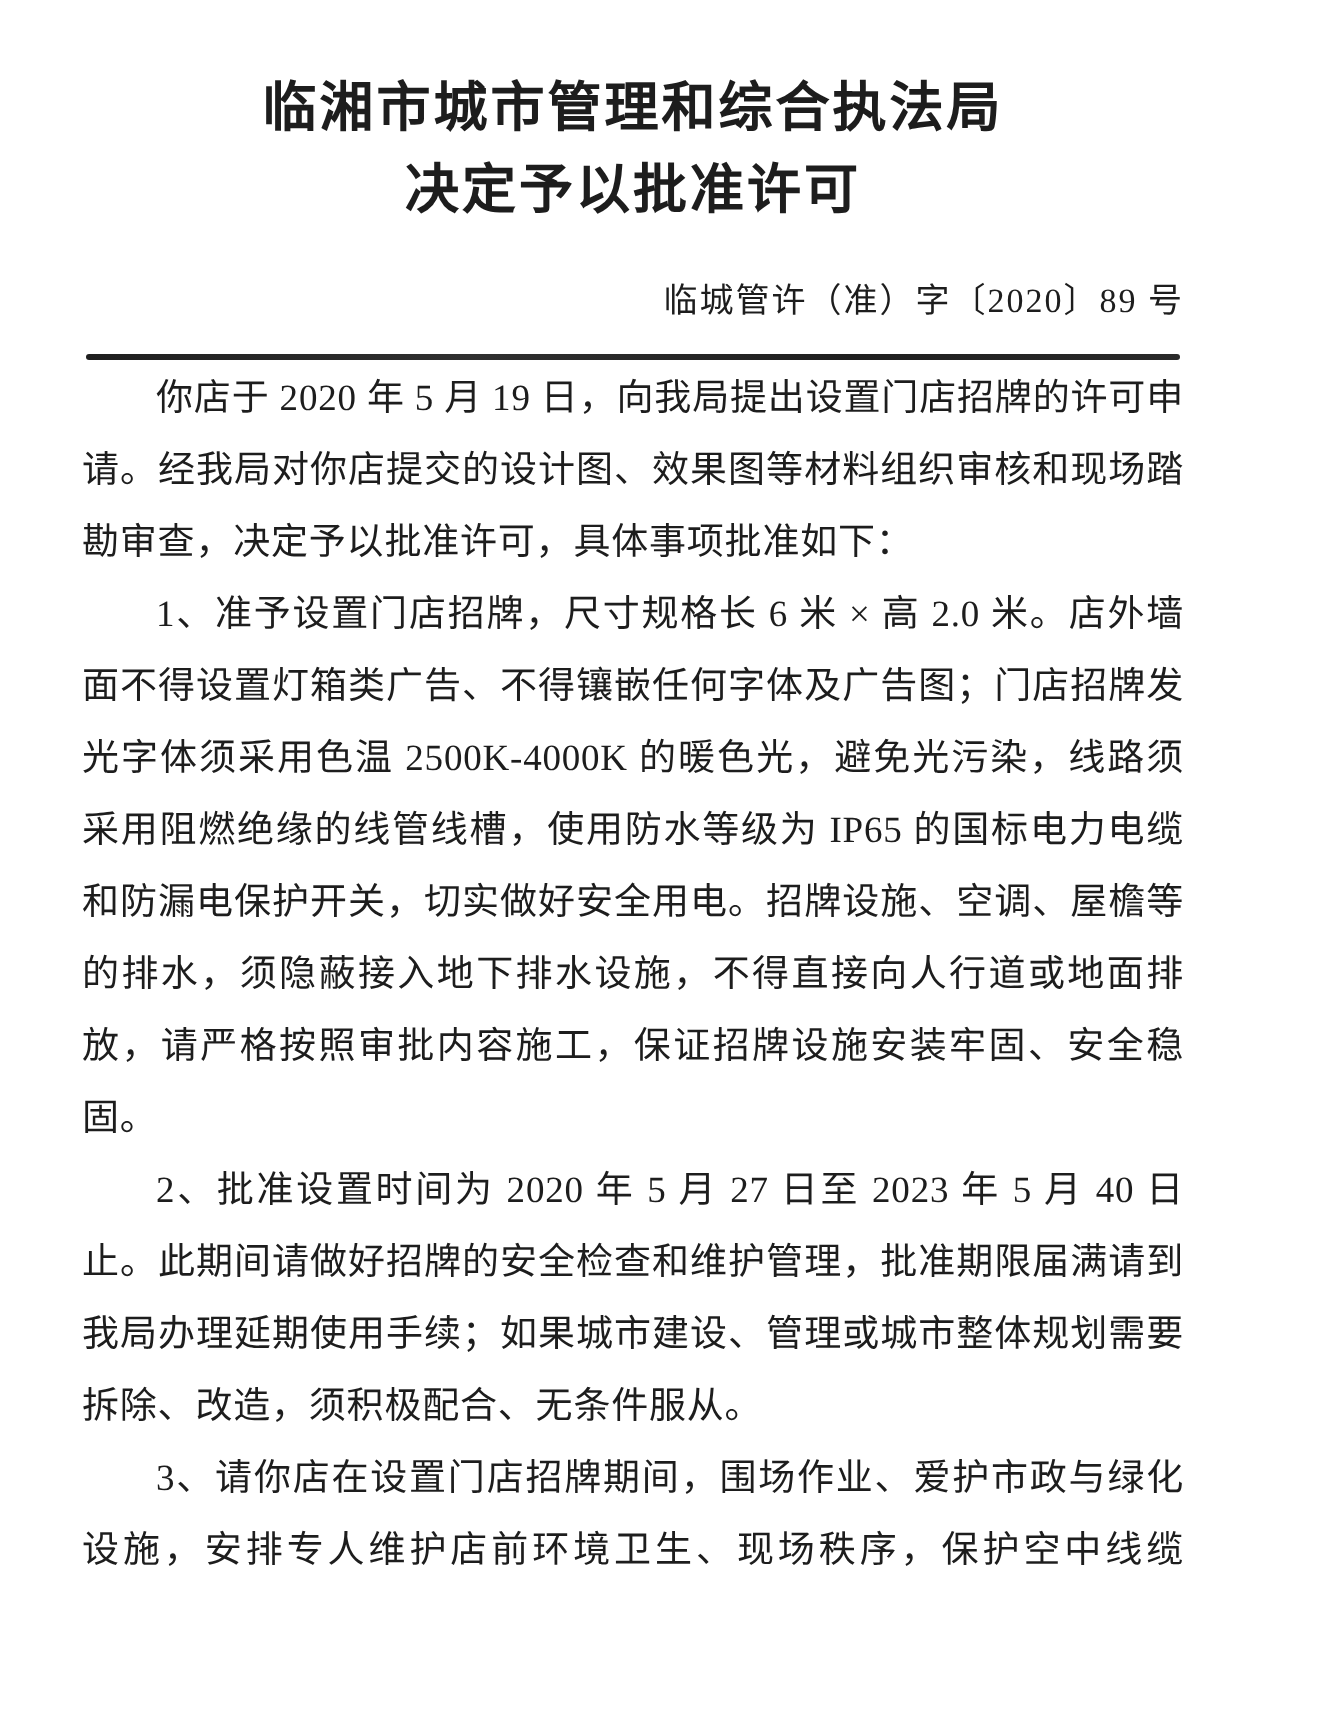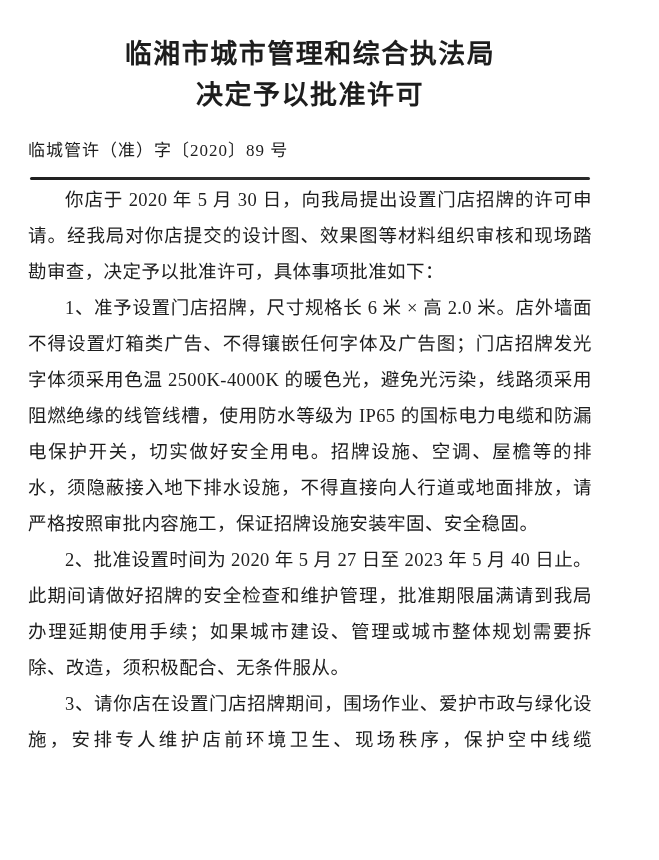--- a/index.html
+++ b/index.html
@@ -11,36 +11,36 @@
   html,body{margin:0;padding:0;}
   body{
     width:659px;height:860px;overflow:hidden;
     background:var(--paper);color:var(--text);
     font-family:"Liberation Serif","DejaVu Serif",serif;
     -webkit-font-smoothing:antialiased;
   }
   .page{
     box-sizing:border-box;
     width:659px;height:860px;
-    padding:34px 67px 0 28px;
+    padding:34px 67px 0 41px;
     background:var(--paper);
   }
   
   .doc-title{
     margin:0;
     text-align:center;
     font-size:27px;
     line-height:41px;
     font-weight:bold;
     letter-spacing:1.5px;
   }
   .title-line{display:block;}
   .doc-number{
     margin-top:23px;
-    text-align:left;
+    text-align:right;
     font-size:17px;
     letter-spacing:1px;
     line-height:24px;
   }
   .rule{
     height:3px;
     margin:14px 2px 0 2px;
     background:linear-gradient(90deg,var(--rule) 0%,#303030 35%,var(--rule) 70%,#2a2a2a 100%);
     border-radius:2px;
   }
@@ -68,21 +68,21 @@
       <span class="title-line">决定予以批准许可</span>
     </h1>
 
     <div class="doc-number">临城管许（准）字〔2020〕89 号</div>
 
     <div class="rule"></div>
   </header>
 
   <main class="doc-body">
 
-    <p class="para">你店于 2020 年 5 月 30 日，向我局提出设置门店招牌的许可申请。经我局对你店提交的设计图、效果图等材料组织审核和现场踏勘审查，决定予以批准许可，具体事项批准如下：</p>
+    <p class="para">你店于 2020 年 5 月 19 日，向我局提出设置门店招牌的许可申请。经我局对你店提交的设计图、效果图等材料组织审核和现场踏勘审查，决定予以批准许可，具体事项批准如下：</p>
 
     <p class="para">1、准予设置门店招牌，尺寸规格长 6 米 × 高 2.0 米。店外墙面不得设置灯箱类广告、不得镶嵌任何字体及广告图；门店招牌发光字体须采用色温 2500K-4000K 的暖色光，避免光污染，线路须采用阻燃绝缘的线管线槽，使用防水等级为 IP65 的国标电力电缆和防漏电保护开关，切实做好安全用电。招牌设施、空调、屋檐等的排水，须隐蔽接入地下排水设施，不得直接向人行道或地面排放，请严格按照审批内容施工，保证招牌设施安装牢固、安全稳固。</p>
 
     <p class="para">2、批准设置时间为 2020 年 5 月 27 日至 2023 年 5 月 40 日止。此期间请做好招牌的安全检查和维护管理，批准期限届满请到我局办理延期使用手续；如果城市建设、管理或城市整体规划需要拆除、改造，须积极配合、无条件服从。</p>
 
     <p class="para para-cut">3、请你店在设置门店招牌期间，围场作业、爱护市政与绿化设施，安排专人维护店前环境卫生、现场秩序，保护空中线缆</p>
   </main>
 
 </div>
 

